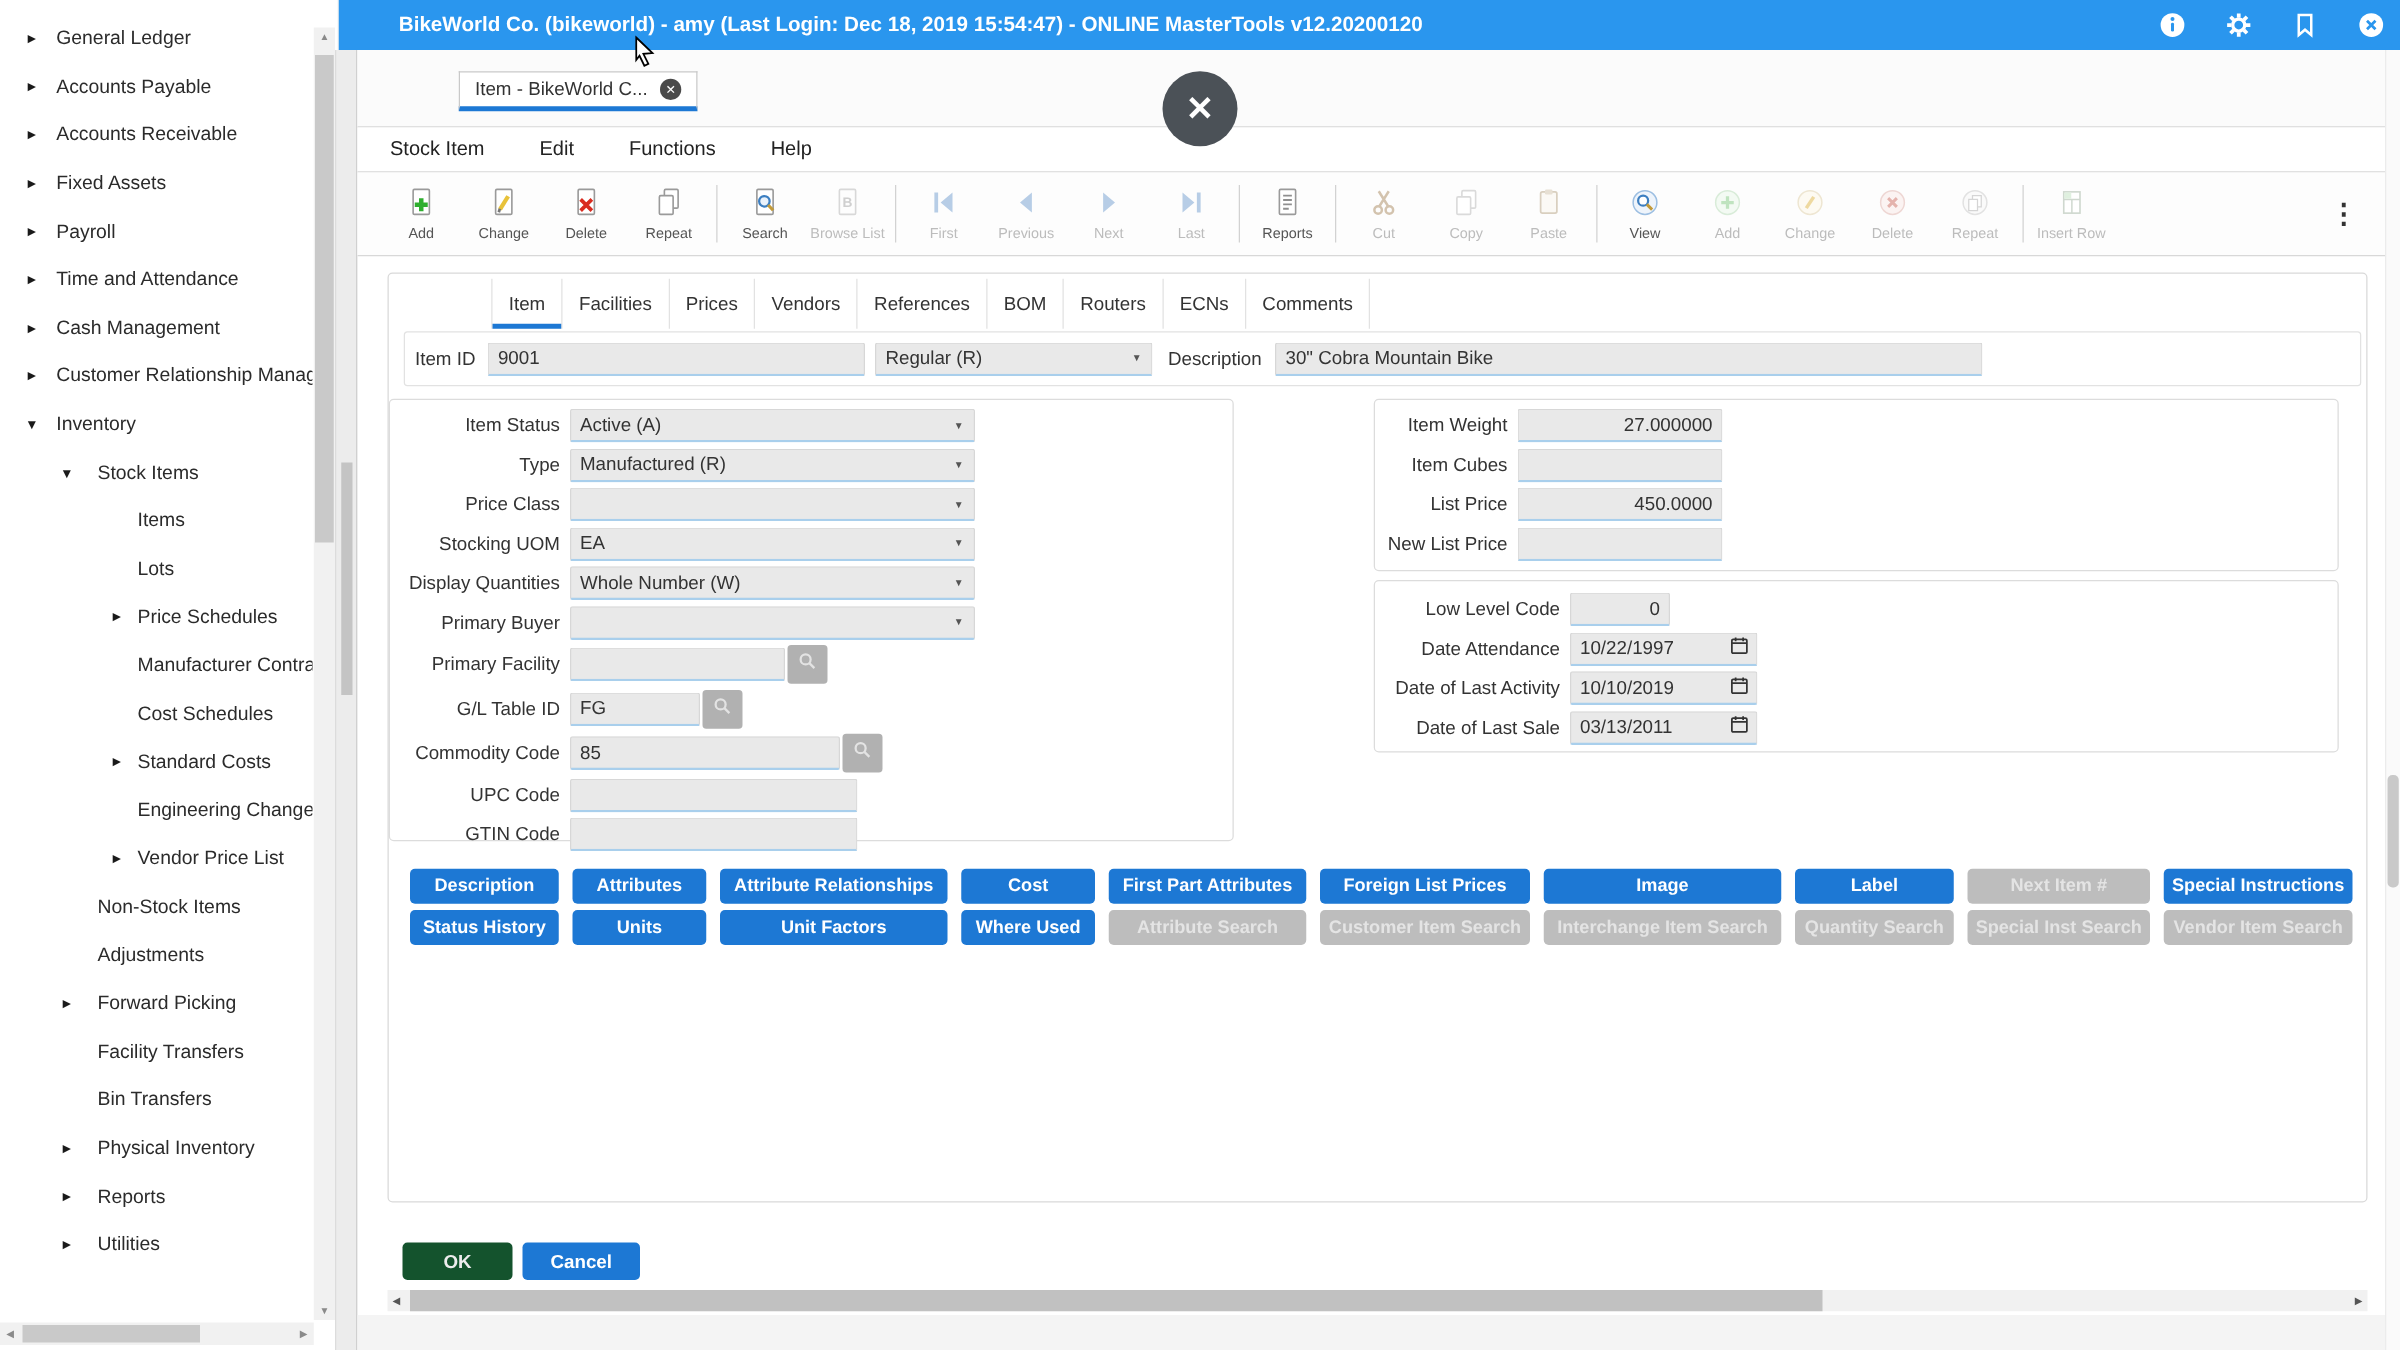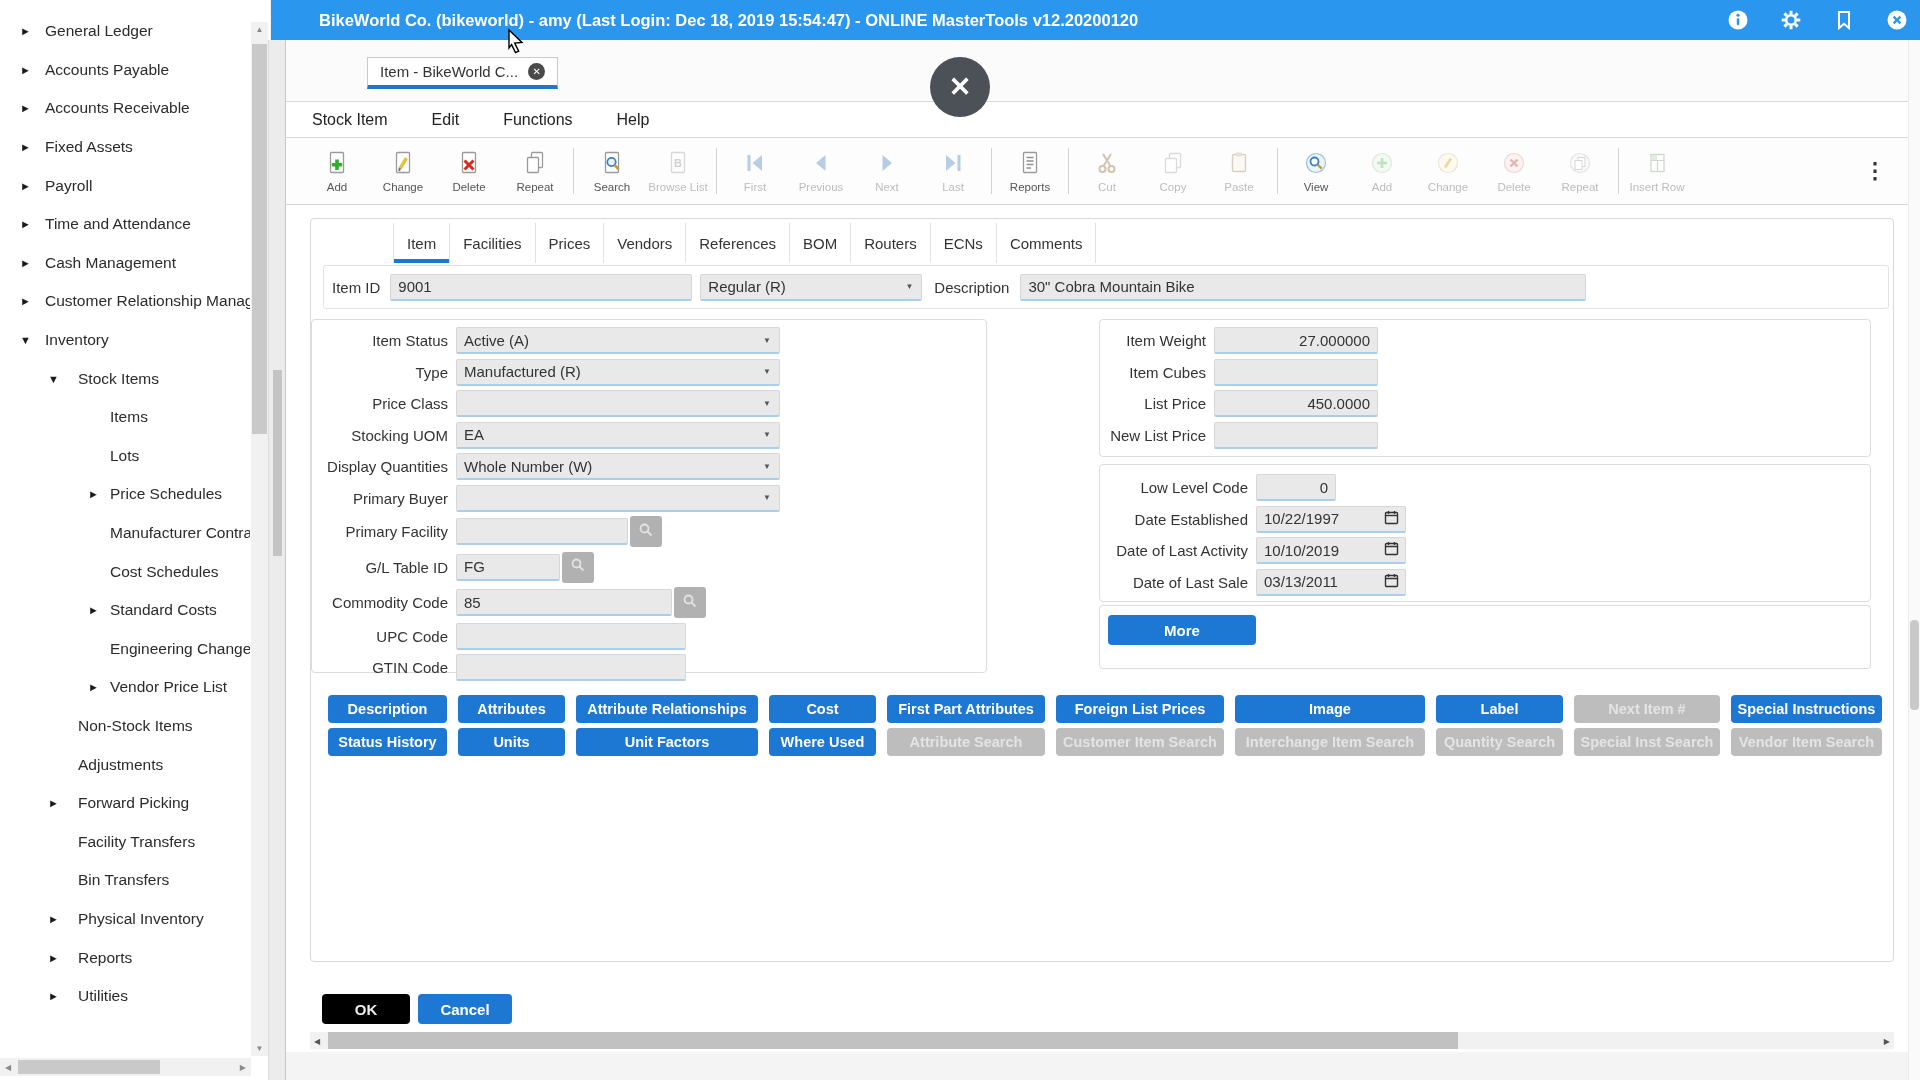--- a/index.html
+++ b/index.html
@@ -69,21 +69,21 @@
   .leftgroup .lab { width:136px; text-align:right; margin-right:8px; font-size:15px; white-space:nowrap; }
   .rg1 .lab { width:106px; text-align:right; margin-right:8px; font-size:15px; white-space:nowrap; }
   .rg2 .lab { width:148px; text-align:right; margin-right:8px; font-size:15px; white-space:nowrap; }
   .morebtn { position:absolute; left:8px; top:9px; width:148px; height:30px; background:#1d78d4; color:#fff; font-weight:bold; font-size:15px; border:none; border-radius:4px; }
 
   .grid { position:absolute; left:17px; display:flex; gap:11px; }
   .grid.r1 { top:476px; } .grid.r2 { top:509px; }
   .gbtn { height:28px; border-radius:4px; font-weight:bold; font-size:14.5px; color:#fff; background:#1d78d4; display:flex; align-items:center; justify-content:center; white-space:nowrap; overflow:hidden; font-family:"Liberation Sans", sans-serif; }
   .gbtn.disabled { background:#bdbdbd; color:#e4e4e4; }
 
-  .okbtn { position:absolute; left:36px; top:954px; width:88px; height:30px; background:#000000; color:#ededed; font-weight:bold; font-size:15px; border:none; border-radius:4px; }
+  .okbtn { position:absolute; left:36px; top:954px; width:88px; height:30px; background:#14532d; color:#ededed; font-weight:bold; font-size:15px; border:none; border-radius:4px; }
   .cancelbtn { position:absolute; left:132px; top:954px; width:94px; height:30px; background:#1d78d4; color:#fff; font-weight:bold; font-size:15px; border:none; border-radius:4px; }
 
   .main-hscroll { position:absolute; left:24px; top:992px; width:1584px; height:17px; background:#f1f1f1; }
   .main-hscroll .arr { position:absolute; top:50%; transform:translateY(-50%); font-size:8px; color:#555; }
   .main-hscroll .arr.left{left:4px}.main-hscroll .arr.right{right:4px}
   .main-hscroll .thumb { position:absolute; left:18px; top:0; width:1130px; height:17px; background:#c1c1c1; }
   .bottomstrip { position:absolute; left:0; top:1012px; width:100%; height:28px; background:#f4f4f4; }
   .page-vscroll { position:absolute; right:0; top:40px; width:12px; height:1040px; background:#fafafa; border-left:1px solid #ececec; }
   .page-vscroll .thumb { position:absolute; left:1px; top:580px; width:9px; height:90px; background:#c9c9c9; border-radius:4px; }
 
@@ -550,21 +550,21 @@
         </div>
       </div>
     <div class="group rg2" id="rg2">
         <div class="frow">
           <span class="lab">Low Level Code</span>
           <div class="fld num" style="width: 80px;">
             <span>0</span>
           </div>
         </div>
         <div class="frow">
-          <span class="lab">Date Established</span>
+          <span class="lab">Date Attendance</span>
           <div class="fld date" style="width: 150px;">
             <span>10/22/1997</span>
             <span><svg width="15" height="15" viewBox="0 0 15 15">
                 <rect x="1.5" y="2.5" width="12" height="11" rx="1" fill="none" stroke="#333" stroke-width="1.4"></rect>
                 <path d="M1.5 5.5h12" stroke="#333" stroke-width="1.4"></path>
                 <path d="M4.5 1v3M10.5 1v3" stroke="#333" stroke-width="1.4"></path>
               </svg></span>
           </div>
         </div>
         <div class="frow">
@@ -583,23 +583,20 @@
           <div class="fld date" style="width: 150px;">
             <span>03/13/2011</span>
             <span><svg width="15" height="15" viewBox="0 0 15 15">
                 <rect x="1.5" y="2.5" width="12" height="11" rx="1" fill="none" stroke="#333" stroke-width="1.4"></rect>
                 <path d="M1.5 5.5h12" stroke="#333" stroke-width="1.4"></path>
                 <path d="M4.5 1v3M10.5 1v3" stroke="#333" stroke-width="1.4"></path>
               </svg></span>
           </div>
         </div>
       </div>
-    <div class="group rg3">
-      <button class="morebtn">More</button>
-    </div>
 
     <div class="grid r1" id="grid1">
         <div class="gbtn" style="width: 119px;">Description</div>
         <div class="gbtn" style="width: 107px;">Attributes</div>
         <div class="gbtn" style="width: 182px;">Attribute Relationships</div>
         <div class="gbtn" style="width: 107px;">Cost</div>
         <div class="gbtn" style="width: 158px;">First Part Attributes</div>
         <div class="gbtn" style="width: 168px;">Foreign List Prices</div>
         <div class="gbtn" style="width: 190px;">Image</div>
         <div class="gbtn" style="width: 127px;">Label</div>

